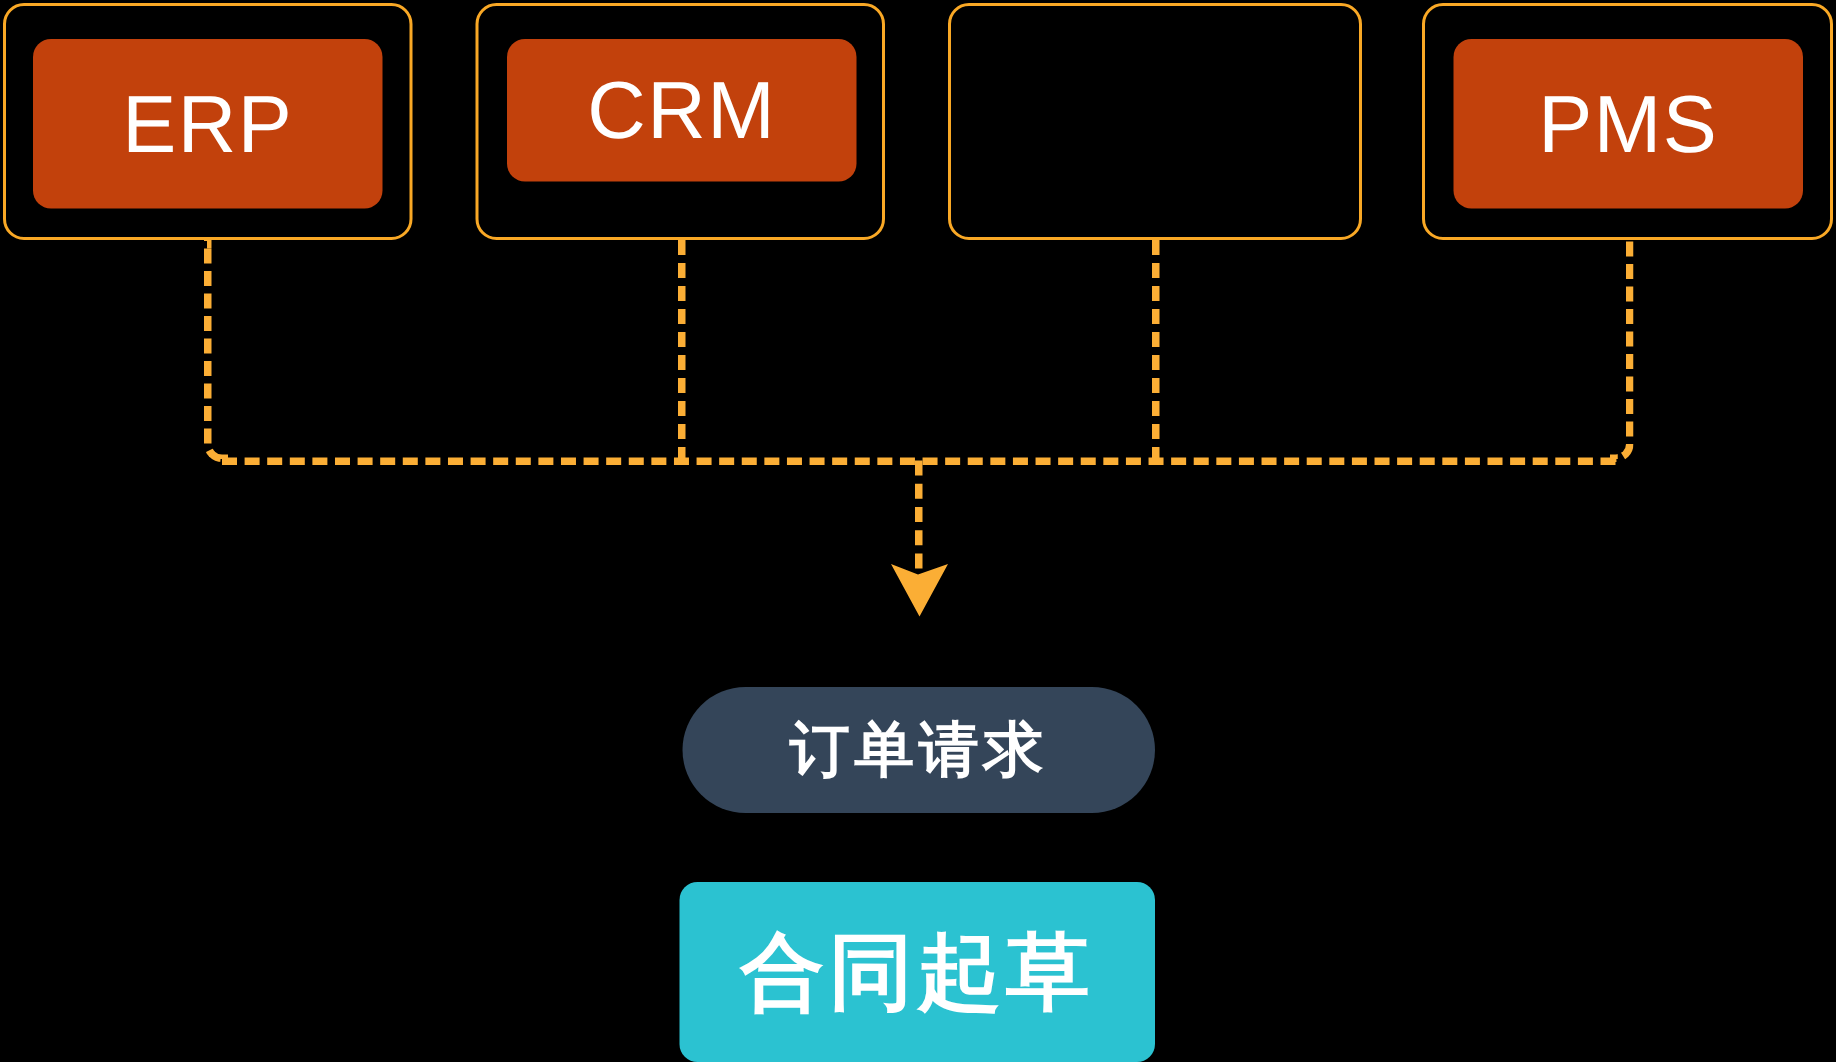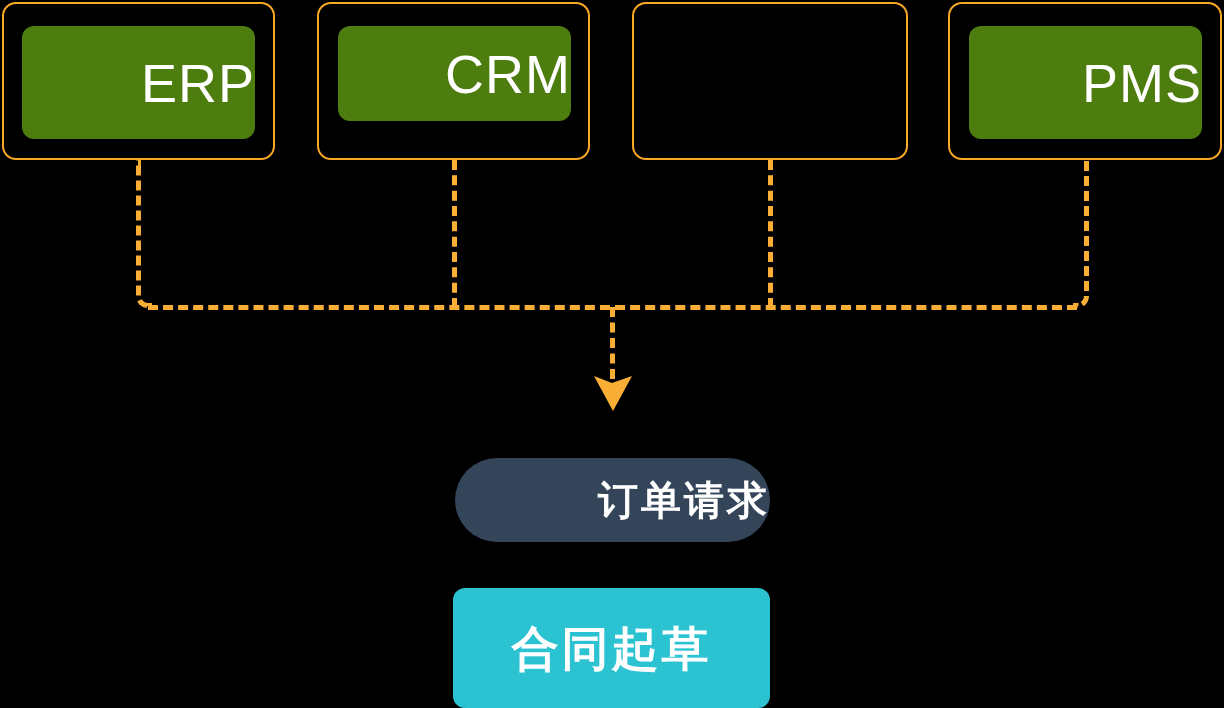--- a/index.html
+++ b/index.html
@@ -25,24 +25,24 @@
     position: absolute;
     box-sizing: border-box;
     border: 2px solid #F9A825;
     border-radius: 14px;
     background: transparent;
   }
   .sys-chip {
     position: absolute;
     box-sizing: border-box;
     border-radius: 12px;
-    background: #4d7c0f;
+    background: #c2410c;
     display: flex;
     align-items: center;
-    justify-content: flex-end;
+    justify-content: center;
   }
   .sys-chip-label {
     color: #FFFFFF;
     font-size: 54px;
     font-weight: 400;
     letter-spacing: 1px;
     line-height: 1;
     font-family: "Liberation Sans", "DejaVu Sans", sans-serif;
   }
 
@@ -83,21 +83,21 @@
   .arrow-head {
     position: absolute;
   }
 
   
   .node-pill {
     position: absolute;
     box-sizing: border-box;
     display: flex;
     align-items: center;
-    justify-content: flex-end;
+    justify-content: center;
     background: #344559;
     border-radius: 44px;
   }
   .node-rect {
     position: absolute;
     box-sizing: border-box;
     display: flex;
     align-items: center;
     justify-content: center;
     background: #2BC2D1;
@@ -106,21 +106,21 @@
   .node-label {
     color: #FFFFFF;
     font-size: 40px;
     font-weight: 700;
     letter-spacing: 3px;
     line-height: 1;
     font-family: "Liberation Sans", "DejaVu Sans", sans-serif;
     white-space: nowrap;
   }
   .node-label.big {
-    font-size: 47px;
+    font-size: 56px;
   }
 </style>
 </head>
 <body>
 
 <div id="stage">
 
   <div class="sys-group" style="left:2px; top:2px; width:273px; height:158px;"></div>
   <div class="sys-chip" style="left:22px; top:26px; width:233px; height:113px;">
     <span class="sys-chip-label">ERP</span>

